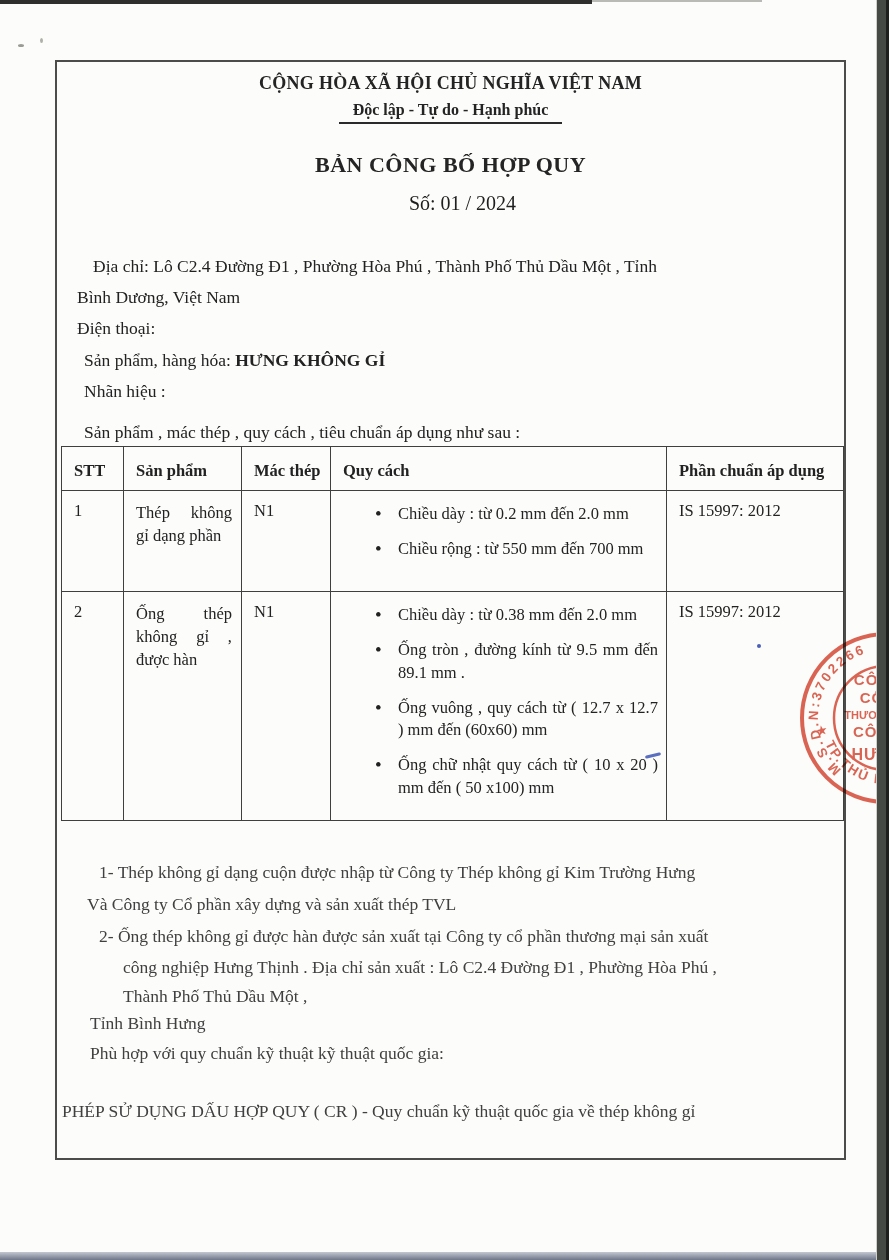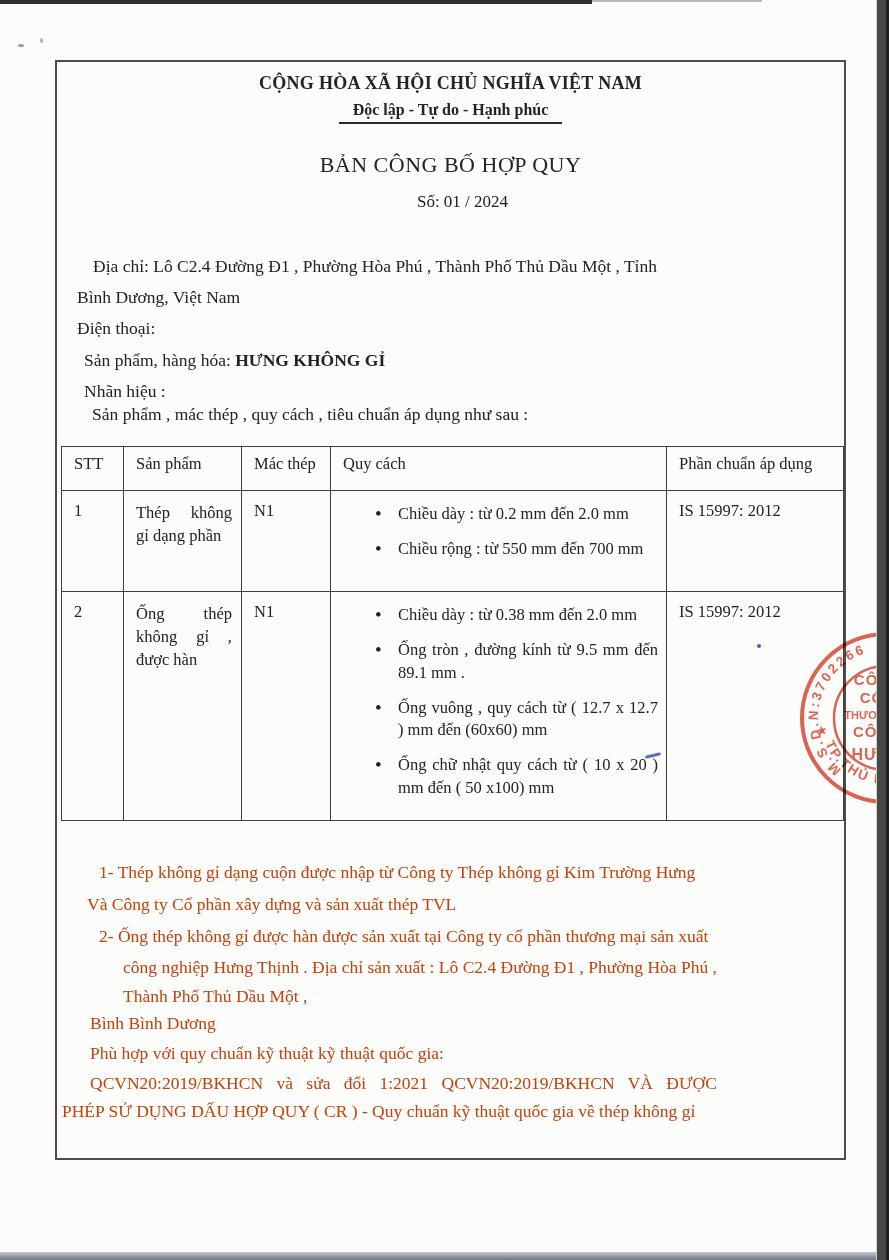--- a/index.html
+++ b/index.html
@@ -26,49 +26,49 @@
     position:absolute; left:55px; top:60px; width:791px; height:1100px;
     border:2px solid #4c4c4a;
   }
   .abs { position:absolute; white-space:nowrap; }
   .center { left:0; width:100%; text-align:center; }
 
   .h-country { font-weight:bold; font-size:18px; letter-spacing:.3px; color:#242424; }
   .h-motto-wrap { top:39px; }
   .h-motto { font-weight:bold; font-size:16px; display:inline-block;
     border-bottom:2px solid #2a2a2a; padding:0 14px 3px 14px; color:#242424; }
-  .h-title { top:90px; font-weight:normal; font-size:22px; letter-spacing:.5px; color:#242424; }
-  .h-number { top:130px; font-size:17px;padding-left:24px; }
+  .h-title { top:90px; font-weight:bold; font-size:22px; letter-spacing:.5px; color:#242424; }
+  .h-number { top:130px; font-size:20px;padding-left:24px; }
 
   .body-line { font-size:17.5px; color:#222; }
   .bold { font-weight:bold; }
 
   
   table.spec {
     position:absolute; left:4px; top:384px; width:782px;
     border-collapse:collapse; table-layout:fixed;
     font-size:16.5px; color:#222;
   }
   table.spec td, table.spec th {
     border:1.6px solid #3f3f3d; vertical-align:top;
     font-weight:normal; text-align:left; padding:10px 8px 8px 12px;
   }
-  tr.hdr th { height:44px; padding-top:7px; }
+  tr.hdr th { height:44px; padding-top:14px;font-weight:bold; }
   th.c-stt, td.c-stt { text-align:center; padding-left:4px; padding-right:4px; }
   td.c-mac { text-align:center; }
   tr.r1 { height:101px; }
   tr.r2 { height:226px; }
   ul.qc { list-style:none; margin:2px 0 0 28px; }
   ul.qc li { position:relative; padding-left:27px; margin-bottom:13px;
     text-align:justify; white-space:normal; line-height:1.35; }
   ul.qc li::before { content:"\2022"; position:absolute; left:4px; top:-2px; font-size:19px; }
   td.c-sp div { white-space:normal; text-align:justify; line-height:1.4; width:96px; }
 
   
-  .note { font-size:17.5px; color:#c2410c; }
+  .note { font-size:17.5px; color:#404040; }
   .wsp { word-spacing:9px; }
 
   
   .stamp { position:absolute; left:776px; top:608px; width:220px; height:220px;
     z-index:30; opacity:.88; mix-blend-mode:multiply; }
   .stamp svg { overflow:visible; }
   .stamp text, .stamp textPath {
     font-family:"Liberation Sans","DejaVu Sans",sans-serif; font-weight:bold;
   }
 </style>
@@ -95,21 +95,21 @@
     <div class="abs center h-title">BẢN CÔNG BỐ HỢP QUY</div>
     <div class="abs center h-number">Số: 01 / 2024</div>
 
     <div class="abs body-line" style="left:36px;top:194px;">Địa chỉ: Lô C2.4 Đường Đ1 , Phường Hòa Phú , Thành Phố Thủ Dầu Một , Tỉnh</div>
     <div class="abs body-line" style="left:20px;top:225px;">Bình Dương, Việt Nam</div>
     <div class="abs body-line" style="left:20px;top:256px;">Điện thoại:</div>
     <div class="abs body-line" style="left:27px;top:288px;">
       <span>Sản phẩm, hàng hóa: </span><span class="bold">HƯNG KHÔNG GỈ</span>
     </div>
     <div class="abs body-line" style="left:27px;top:319px;">Nhãn hiệu :</div>
-    <div class="abs body-line" style="left:27px;top:342px;margin-left:8px;">Sản phẩm , mác thép , quy cách , tiêu chuẩn áp dụng như sau :</div>
+    <div class="abs body-line" style="left:27px;top:360px;">Sản phẩm , mác thép , quy cách , tiêu chuẩn áp dụng như sau :</div>
 
     <table class="spec">
       <colgroup>
         <col style="width:62px">
           <col style="width:118px">
           <col style="width:89px">
         <col style="width:336px">
           <col style="width:177px">
       </colgroup>
       <tbody>
@@ -151,23 +151,22 @@
         <td>IS 15997: 2012</td>
       </tr>
     </tbody>
       </table>
 
     <div class="abs note" style="left:42px;top:800px;">1-  Thép không gỉ dạng cuộn được nhập từ Công ty Thép không gỉ Kim Trường Hưng</div>
     <div class="abs note" style="left:30px;top:832px;">Và Công ty Cổ phần xây dựng và sản xuất thép TVL</div>
     <div class="abs note" style="left:42px;top:864px;">2-  Ống thép không gỉ được hàn được sản xuất tại Công ty cổ phần thương mại sản xuất</div>
     <div class="abs note" style="left:66px;top:895px;">công nghiệp Hưng Thịnh . Địa chỉ sản xuất : Lô C2.4 Đường Đ1 , Phường Hòa Phú ,</div>
     <div class="abs note" style="left:66px;top:924px;text-align:right;">Thành Phố Thủ Dầu Một ,</div>
-    <div class="abs note" style="left:33px;top:951px;">Bình Bình Dương</div>
+    <div class="abs note" style="left:33px;top:951px;">Tỉnh Bình Hưng</div>
     <div class="abs note" style="left:33px;top:981px;">Phù hợp với quy chuẩn kỹ thuật kỹ thuật quốc gia:</div>
-    <div class="abs note wsp" style="left:33px;top:1011px;">QCVN20:2019/BKHCN và sửa đổi 1:2021 QCVN20:2019/BKHCN VÀ ĐƯỢC</div>
     <div class="abs note" style="left:5px;top:1039px;">PHÉP SỬ DỤNG DẤU HỢP QUY ( CR ) -  Quy chuẩn kỹ thuật quốc gia về thép không gỉ</div>
   </div>
 
   <div class="stamp">
     <svg width="220" height="220" viewBox="-110 -110 220 220">
       <g stroke="#d8503c" fill="none">
         <circle r="84" stroke-width="4"></circle>
         <circle r="52" stroke-width="2.5"></circle>
       </g>
       <defs>

